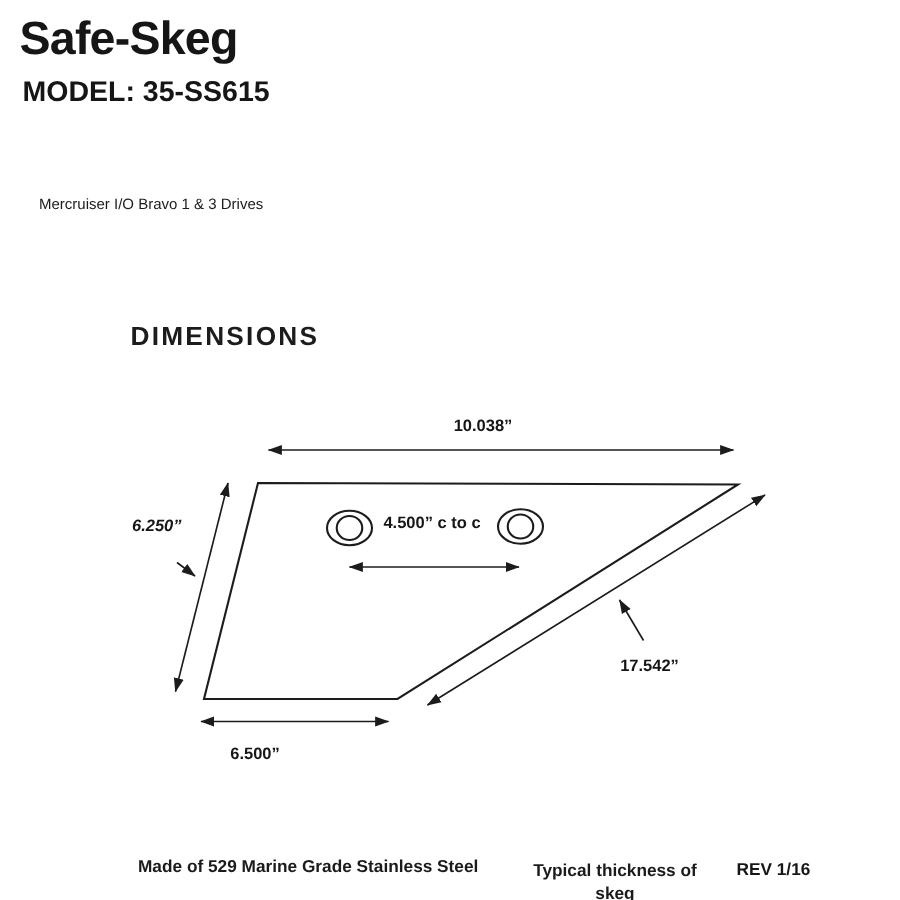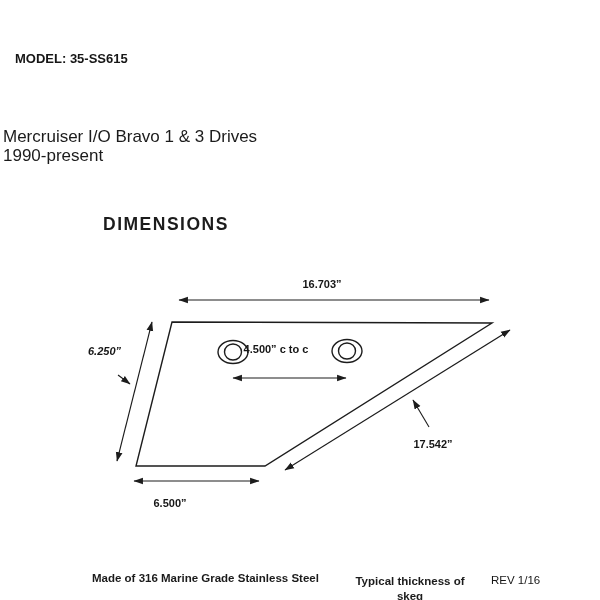--- a/index.html
+++ b/index.html
@@ -15,72 +15,71 @@
   .abs { position: absolute; }
   .title {
     left: 13px; top: 8px;
     font-size: 31px;
     font-weight: 800;
     letter-spacing: -0.5px;
     color: #161616;
   }
   .model {
     left: 15px; top: 51px;
-    font-size: 13px;
+    font-size: 19px;
     font-weight: 700;
     color: #161616;
   }
   .compat {
-    left: 3px; top: 127px;
-    font-size: 17px;
+    left: 26px; top: 127px;
+    font-size: 10px;
     font-weight: 400;
     line-height: 19px;
     color: #1b1b1b;
   }
   .section-heading {
     left: 87px; top: 214px;
     font-size: 17.5px;
     font-weight: 600;
     letter-spacing: 1.5px;
     color: #1c1c1c;
-    margin-left: 16px;
   }
   .dim-label {
     font-size: 11px;
     font-weight: 700;
     color: #161616;
     white-space: nowrap;
   }
   .centered { transform: translateX(-50%); }
   .footer-note {
     font-size: 11.5px;
     font-weight: 600;
     color: #1b1b1b;
     white-space: pre-wrap;
     line-height: 15px;
   }
   .typical-block { text-align: center; }
   .rev {
     left: 491px; top: 574px;
     font-size: 11.5px;
-    font-weight: 400;
+    font-weight: 700;
     color: #161616;
   }
   svg { display: block; }
   svg line, svg polygon, svg ellipse { vector-effect: non-scaling-stroke; }
 </style>
 </head>
 <body>
 
 <div id="page">
 
+  <div class="abs title">Safe-Skeg</div>
   <div class="abs model">MODEL: 35-SS615</div>
   <div class="abs compat">
     <div>Mercruiser I/O Bravo 1 &amp; 3 Drives</div>
-    <div>1990-present</div>
   </div>
   <div class="abs section-heading">DIMENSIONS</div>
 
   <svg class="abs" style="left:0; top:0;" width="600" height="600" viewBox="0 0 600 600">
     <defs>
       <marker id="arrow" viewBox="0 0 10 10" refX="9" refY="5" markerWidth="9" markerHeight="9" orient="auto-start-reverse">
         <path d="M0,1.6 L9.5,5 L0,8.4 z" fill="#1c1c1c"></path>
       </marker>
     </defs>
 
@@ -98,28 +97,28 @@
     <line x1="179" y1="300" x2="489" y2="300" stroke="#1c1c1c" stroke-width="1.1" marker-start="url(#arrow)" marker-end="url(#arrow)"></line>
     <line x1="152" y1="322" x2="117" y2="461" stroke="#1c1c1c" stroke-width="1.1" marker-start="url(#arrow)" marker-end="url(#arrow)"></line>
     <line x1="233" y1="378" x2="346" y2="378" stroke="#1c1c1c" stroke-width="1.1" marker-start="url(#arrow)" marker-end="url(#arrow)"></line>
     <line x1="510" y1="330" x2="285" y2="470" stroke="#1c1c1c" stroke-width="1.1" marker-start="url(#arrow)" marker-end="url(#arrow)"></line>
     <line x1="134" y1="481" x2="259" y2="481" stroke="#1c1c1c" stroke-width="1.1" marker-start="url(#arrow)" marker-end="url(#arrow)"></line>
 
     <line x1="118" y1="375" x2="130" y2="384" stroke="#1c1c1c" stroke-width="1.1" marker-end="url(#arrow)"></line>
     <line x1="429" y1="427" x2="413" y2="400" stroke="#1c1c1c" stroke-width="1.1" marker-end="url(#arrow)"></line>
   </svg>
 
-  <span class="abs dim-label centered" style="left:322px; top:278px;">16.703”</span>
+  <span class="abs dim-label centered" style="left:322px; top:278px;">10.038”</span>
   <span class="abs dim-label" style="left:88px; top:345px;font-style:italic;">6.250”</span>
-  <span class="abs dim-label centered" style="left:276px; top:343px;">4.500” c to c</span>
+  <span class="abs dim-label centered" style="left:288px; top:343px;">4.500” c to c</span>
   <span class="abs dim-label centered" style="left:433px; top:438px;">17.542”</span>
   <span class="abs dim-label centered" style="left:170px; top:497px;">6.500”</span>
 
   <div class="abs footer-note" style="left:92px; top:541px;">
-    <div>Made of 316 Marine Grade Stainless Steel</div>
+    <div>Made of 529 Marine Grade Stainless Steel</div>
     
   </div>
   <div class="abs footer-note typical-block" style="left:345px; top:544px; width:130px;">
     <div>Typical thickness of skeg</div>
     
   </div>
   <div class="abs rev">REV 1/16</div>
 
 </div>
 

